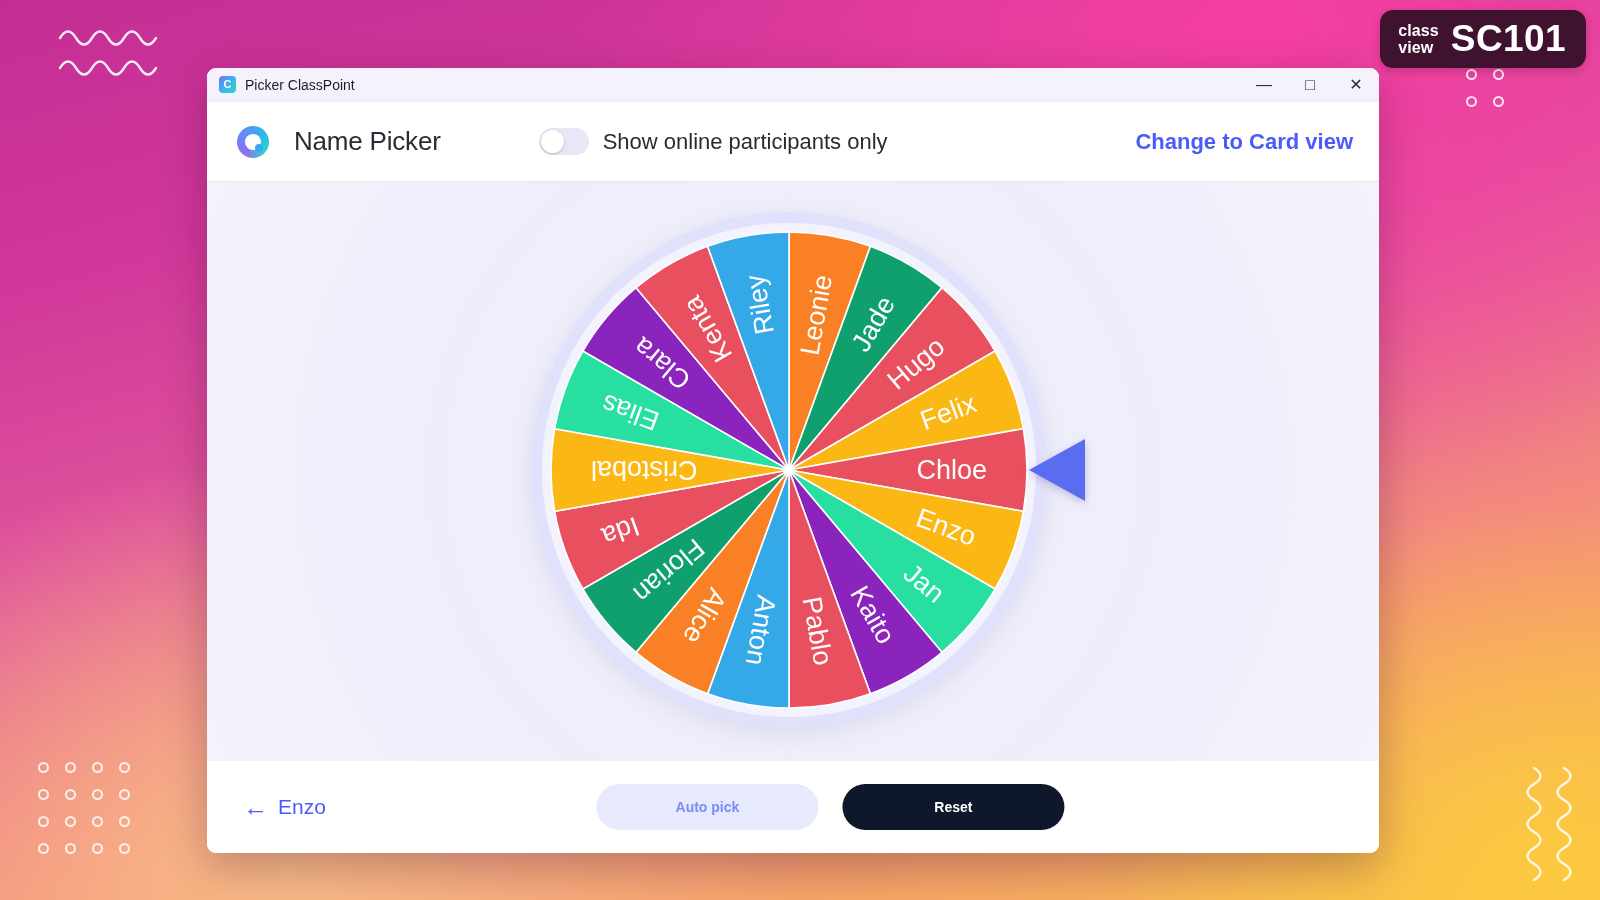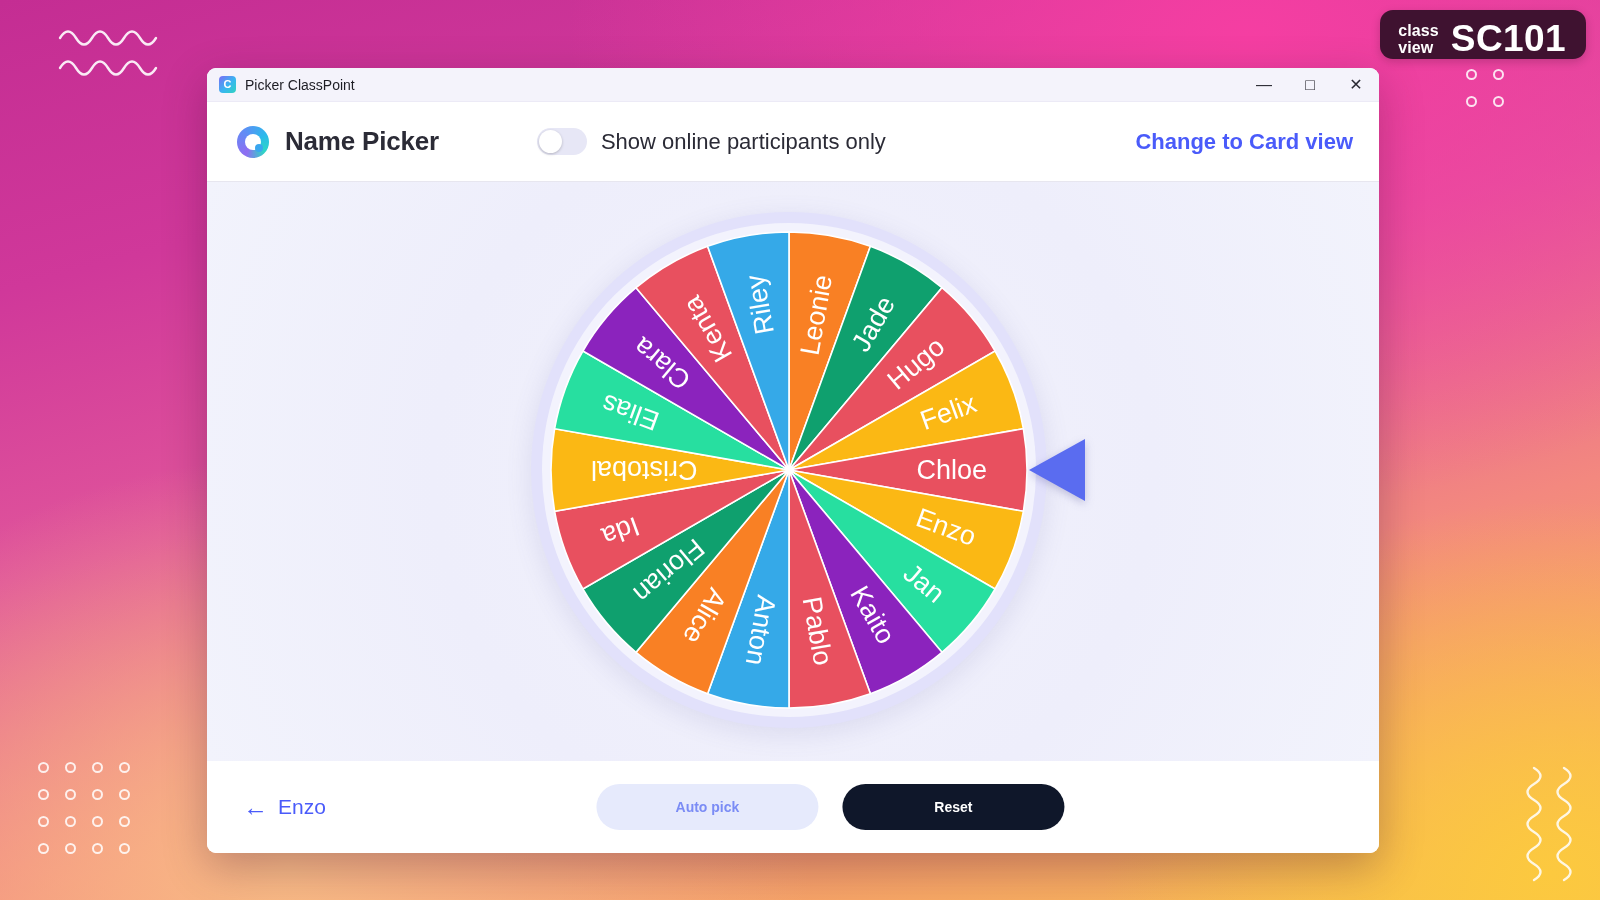--- a/index.html
+++ b/index.html
@@ -26,21 +26,21 @@
   .dotgrid { display: grid; gap: 16px; }
   .dotgrid span {
     width: 11px; height: 11px; border-radius: 50%;
     border: 2.4px solid rgba(255,255,255,.85);
   }
 
   
   #class-code-badge {
     position: absolute; right: 14px; top: 10px; z-index: 40;
     background: #3f1230; border-radius: 13px;
-    padding: 10px 20px 2px 18px;
+    padding: 10px 20px 11px 18px;
     display: flex; align-items: center; gap: 12px;
     box-shadow: 0 3px 10px rgba(0,0,0,.18);
   }
   #class-code-badge .cc-label {
     color: #fff; font-size: 16px; line-height: 17px; font-weight: 700;
     letter-spacing: .1px;
   }
   #class-code-badge .cc-value {
     color: #fff; font-size: 37px; line-height: 37px; font-weight: 700;
     letter-spacing: .4px;
@@ -88,21 +88,21 @@
   }
   #nm-logo::before {
     content: ""; position: absolute; inset: 8px; border-radius: 50%;
     background: #fff;
   }
   #nm-logo::after {
     content: ""; position: absolute; right: 6px; bottom: 6px;
     width: 8px; height: 8px; border-radius: 50%; background: #3aa6ef;
   }
   #header-title {
-    margin-left: 16px; font-size: 26px; font-weight: 700; color: #2b2b36;
+    margin-left: 25px; font-size: 26px; font-weight: 400; color: #2b2b36;
     letter-spacing: -.2px;
   }
   #toggle-group {
     margin-left: 98px; display: flex; align-items: flex-end; gap: 14px;
   }
   #online-toggle {
     width: 50px; height: 27px; border-radius: 14px; flex: none;
     background: #e7e7f6; position: relative; cursor: pointer;
   }
   #online-toggle .knob {

